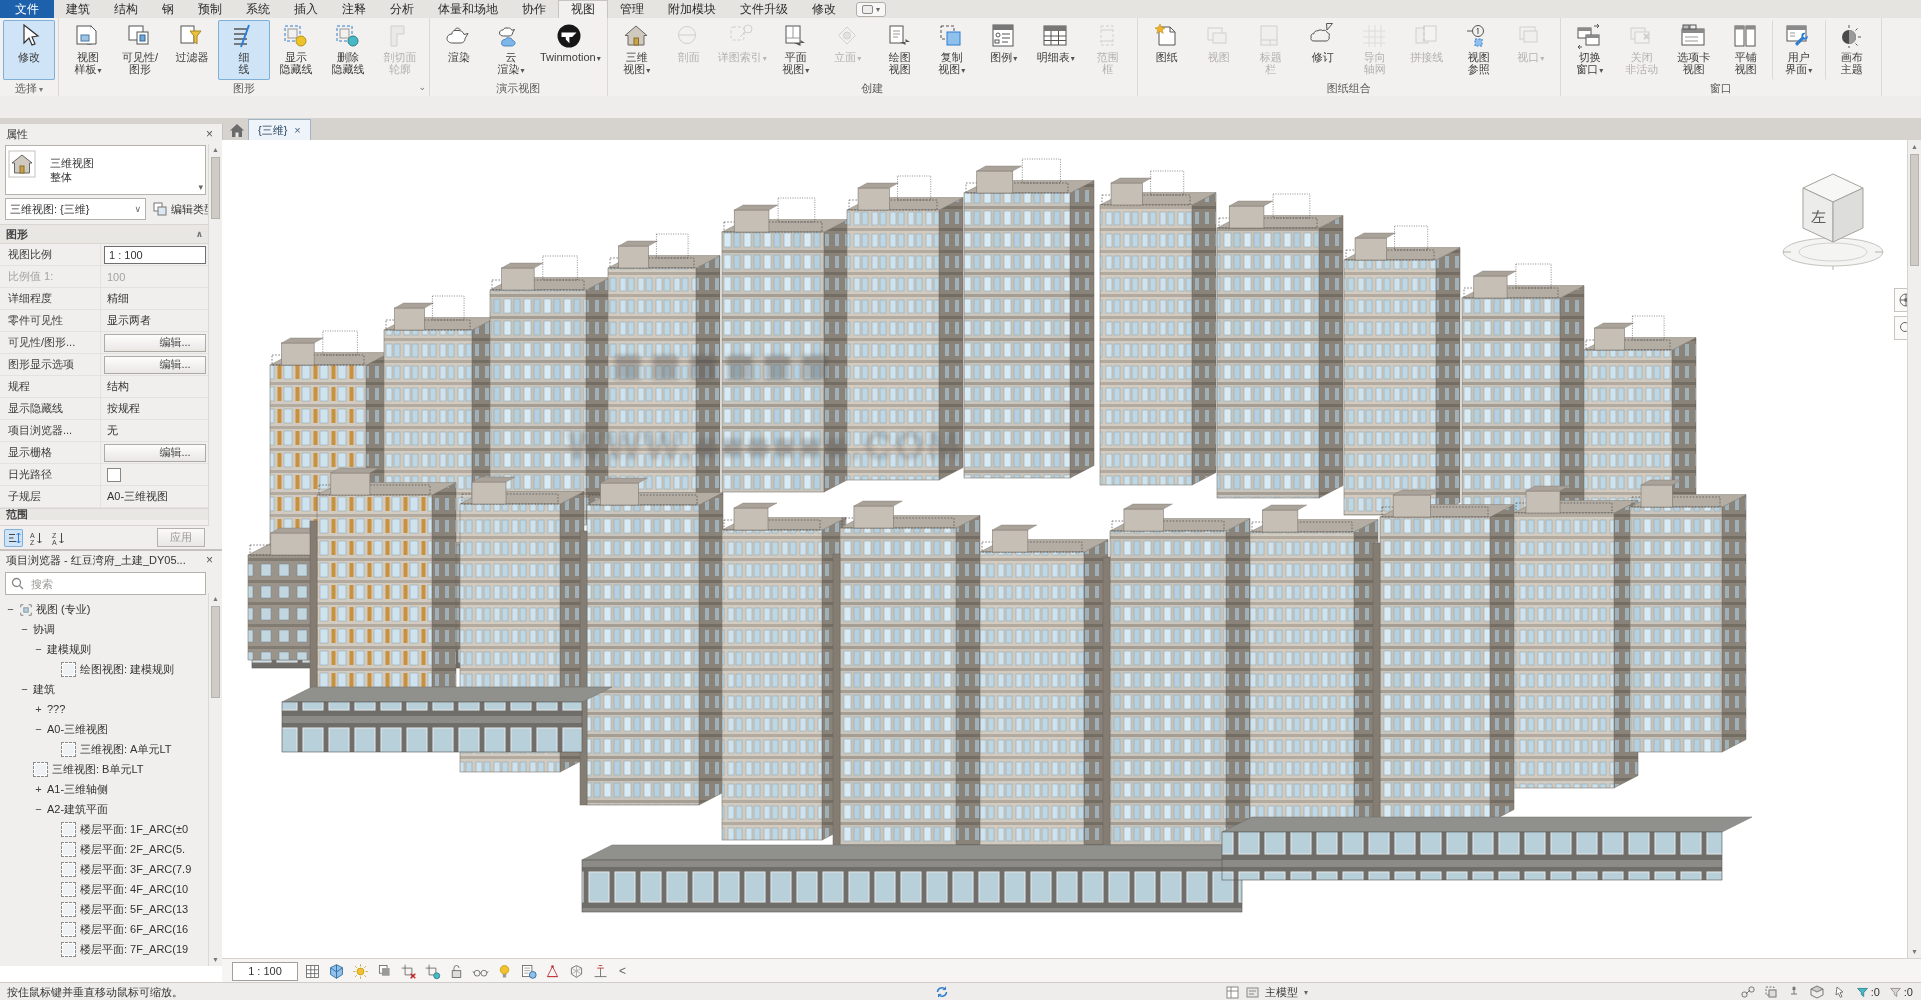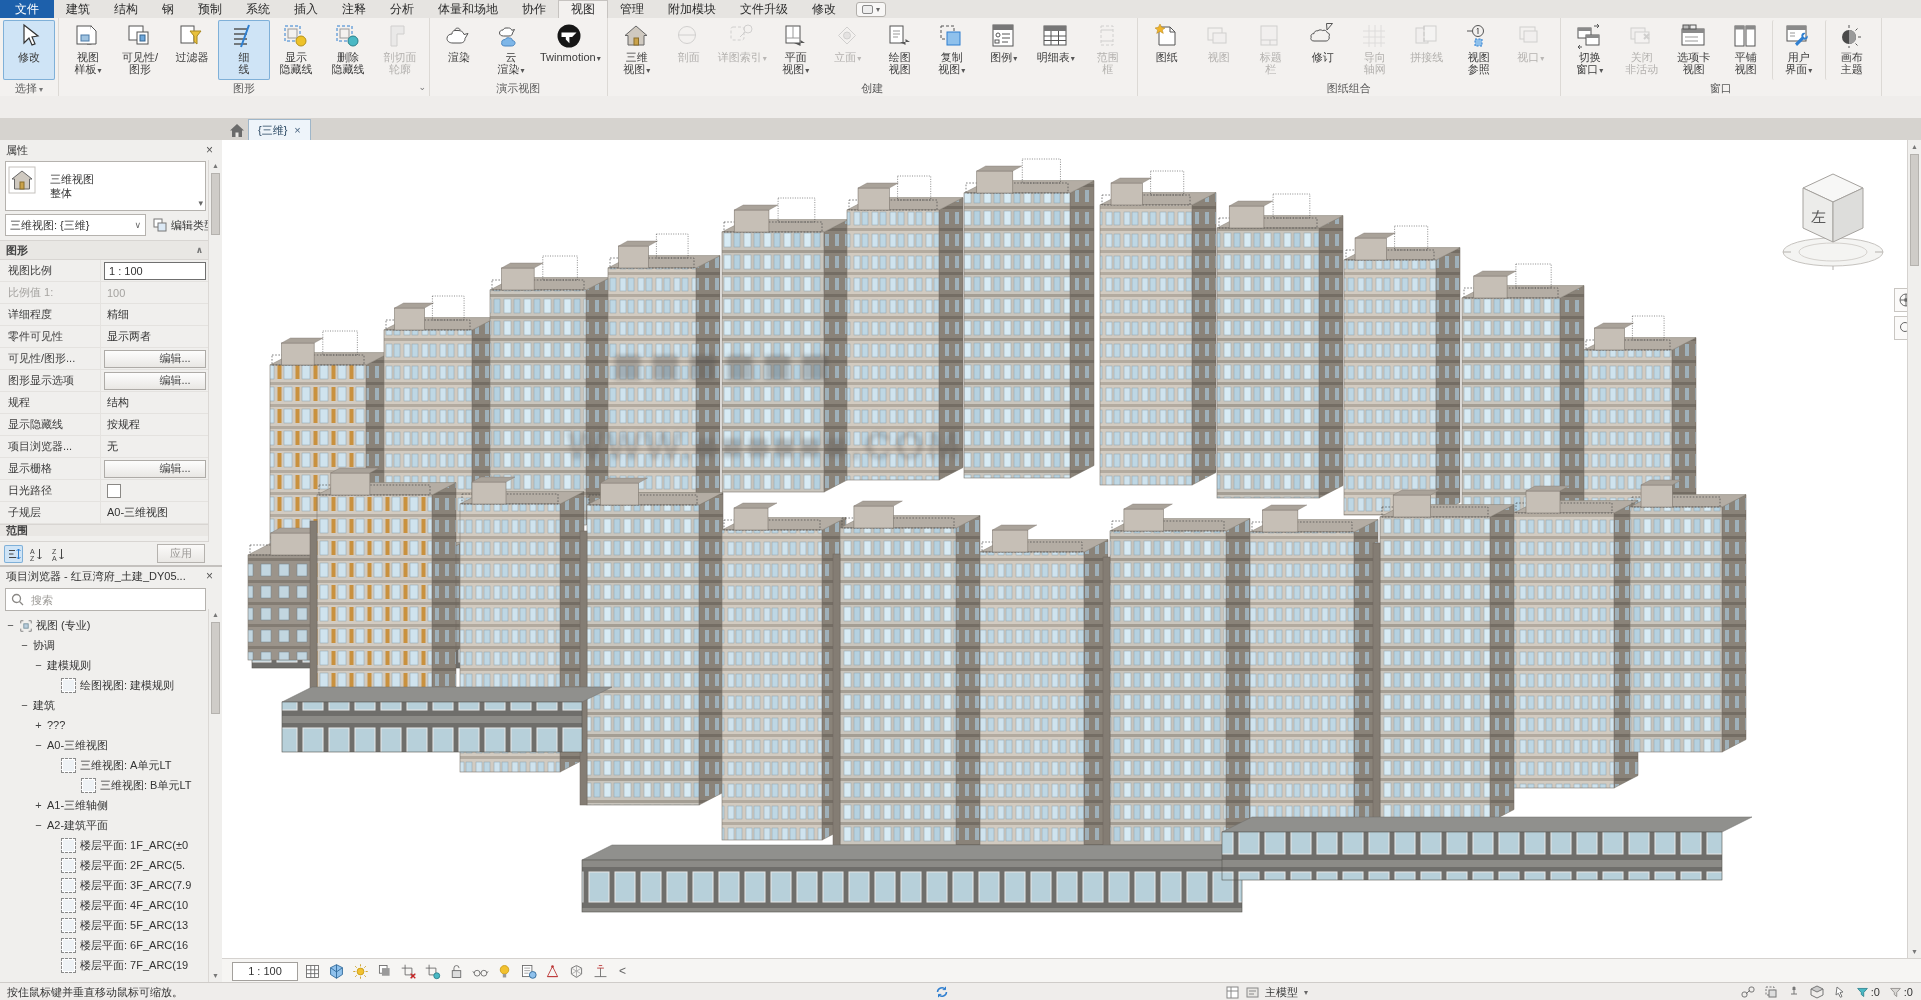--- a/index.html
+++ b/index.html
@@ -28,21 +28,21 @@
   .rglabel{height:16px;line-height:16px;font-size:11px;color:#5a5a5a;text-align:center;position:relative;}
   .rglabel .launch{position:absolute;right:3px;bottom:1px;font-size:9px;color:#777;}
   .rglabel .gdd{font-size:8px;color:#777;margin-left:2px;}
   
   #optstrip{position:absolute;left:0;top:96px;width:100%;height:22px;background:#efedeb;border-bottom:1px solid #d5d2cf;}
   #viewtabs{position:absolute;left:0;top:118px;width:100%;height:22px;background:#d6d3cf;display:flex;align-items:flex-end;}
   #homebtn{width:22px;height:20px;margin-left:226px;display:flex;align-items:center;justify-content:center;}
   .vtab{height:20px;display:flex;align-items:center;gap:7px;background:#eef4fa;border:1px solid #9fb6c9;border-bottom:none;padding:0 9px;font-size:11px;color:#1f3e5a;}
   .vtab .x{color:#4a6580;font-size:11px;}
   
-  #leftcol{position:absolute;left:0;top:140px;width:222px;height:842px;background:#f0efed;border-right:1px solid #c4c1be;display:flex;flex-direction:column;font-size:11px;color:#333;}
+  #leftcol{position:absolute;left:0;top:124px;width:222px;height:842px;background:#f0efed;border-right:1px solid #c4c1be;display:flex;flex-direction:column;font-size:11px;color:#333;}
   .pscroll{position:absolute;right:0;width:13px;background:#f0efed;border-left:1px solid #dbd8d5;}
   .pscroll .arr{height:12px;text-align:center;font-size:7px;color:#777;line-height:12px;}
   .pscroll .thumb{margin:1px 2px;background:#cfccc8;border:1px solid #b5b2ae;height:60px;}
   #properties{position:relative;height:425px;flex:0 0 425px;border-bottom:2px solid #c4c1be;}
   .phdr{height:20px;display:flex;align-items:center;padding:0 6px;color:#333;}
   .phdr .x,.bhdr .x{margin-left:auto;color:#555;font-size:12px;padding:0 3px;}
   .ptype{margin:1px 16px 3px 5px;height:48px;background:#fff;border:1px solid #b5b2ae;display:flex;align-items:center;position:relative;}
   .ptype .ticn{width:40px;height:40px;margin:2px;}
   .ptype .tt{line-height:14px;}
   .ptype .pdd{position:absolute;right:2px;bottom:2px;font-size:9px;color:#666;}
@@ -726,21 +726,21 @@
           </div>
           <div class="titem" style="padding-left: 34px;">
             <span class="texp">−</span>
             <span>A0-三维视图</span>
           </div>
           <div class="titem" style="padding-left: 48px;">
             <span class="texp"></span>
             <span class="tic"></span>
             <span>三维视图: A单元LT</span>
           </div>
-          <div class="titem" style="padding-left: 20px; margin-left: 48px;">
+          <div class="titem" style="padding-left: 20px;">
             <span class="texp"></span>
             <span class="tic"></span>
             <span>三维视图: B单元LT</span>
           </div>
           <div class="titem" style="padding-left: 34px;">
             <span class="texp">+</span>
             <span>A1-三维轴侧</span>
           </div>
           <div class="titem" style="padding-left: 34px;">
             <span class="texp">−</span>

